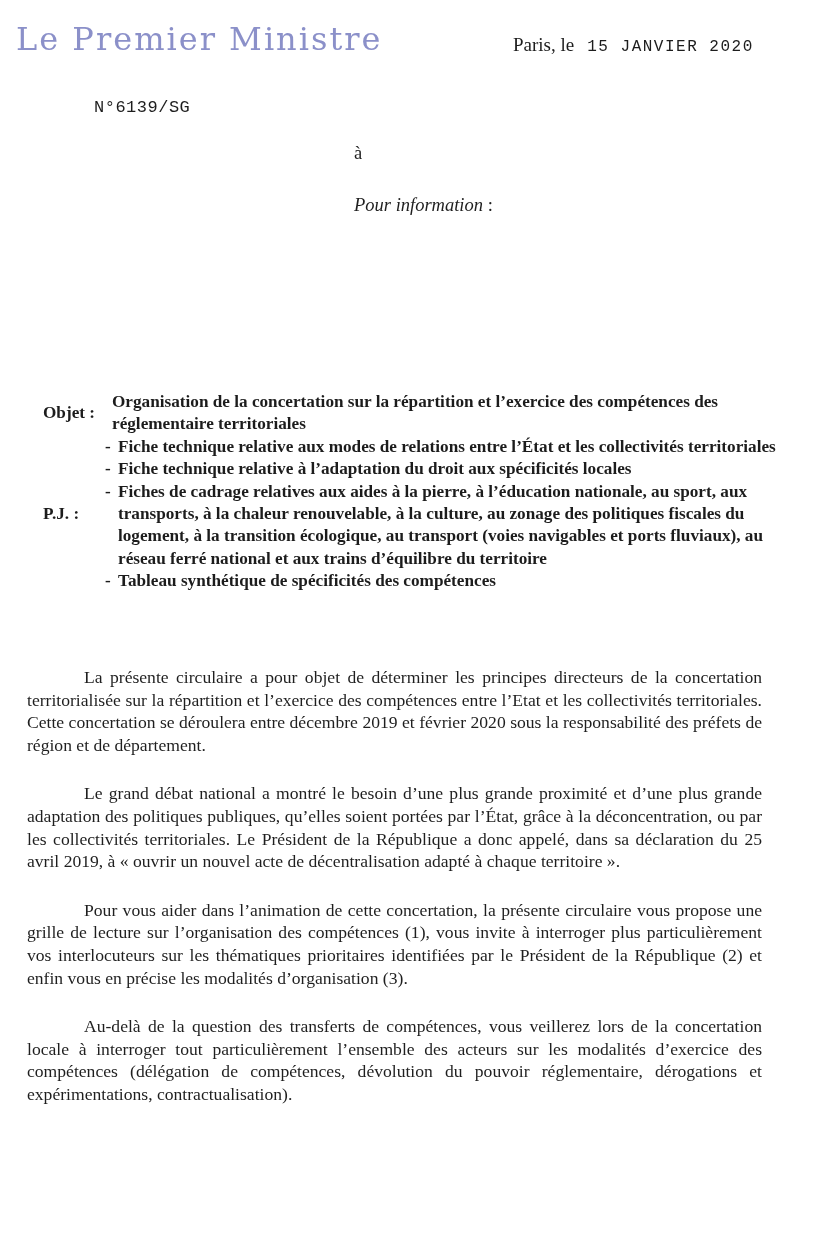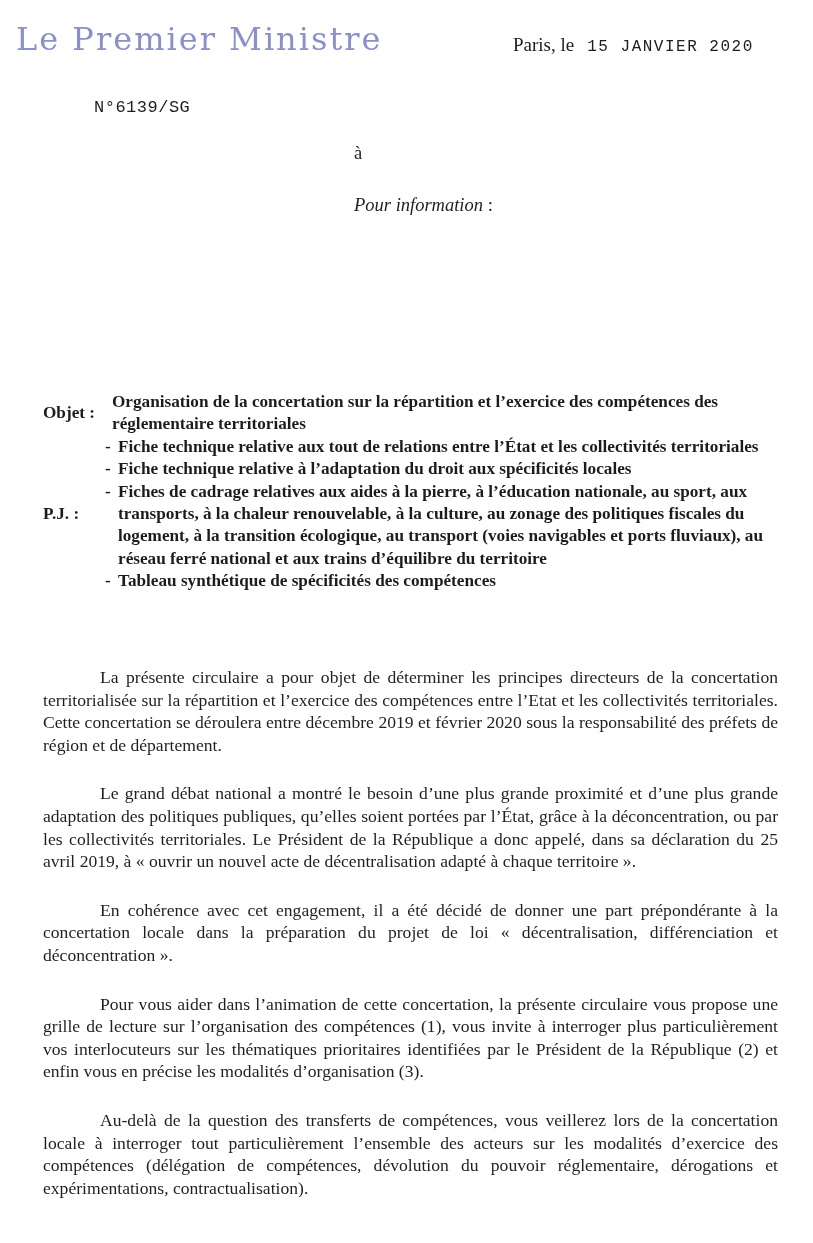--- a/index.html
+++ b/index.html
@@ -87,21 +87,21 @@
   .subject .label-pj { width: 62px; }
   .subject .objet-text { flex: 1; }
   .pj-list { flex: 1; }
   .pj-item { display: flex; align-items: flex-start; }
   .pj-item .dash { flex: none; width: 13px; }
   .pj-item .pj-text { flex: 1; }
 
   
   .bodytext {
     position: absolute;
-    left: 43px;
+    left: 27px;
     top: 666px;
     width: 735px;
     font-size: 17.6px;
     line-height: 22.6px;
     text-align: justify;
     color: #1f1f1f;
   }
   .bodytext p {
     text-indent: 57px;
     margin-bottom: 26px;
@@ -130,39 +130,38 @@
   <section class="subject">
     <div class="row">
       <span class="label label-objet">Objet :</span>
       <div class="objet-text">Organisation de la concertation sur la répartition et l’exercice des compétences des réglementaire territoriales</div>
     </div>
     <div class="row">
       <span class="label label-pj">P.J. :</span>
       <div class="pj-list">
         <div class="pj-item">
           <span class="dash">-</span>
-          <div class="pj-text">Fiche technique relative aux tout de relations entre l’État et les collectivités territoriales</div>
+          <div class="pj-text">Fiche technique relative aux modes de relations entre l’État et les collectivités territoriales</div>
         </div>
         <div class="pj-item">
           <span class="dash">-</span>
           <div class="pj-text">Fiche technique relative à l’adaptation du droit aux spécificités locales</div>
         </div>
         <div class="pj-item">
           <span class="dash">-</span>
           <div class="pj-text">Fiches de cadrage relatives aux aides à la pierre, à l’éducation nationale, au sport, aux transports, à la chaleur renouvelable, à la culture, au zonage des politiques fiscales du logement, à la transition écologique, au transport (voies navigables et ports fluviaux), au réseau ferré national et aux trains d’équilibre du territoire</div>
         </div>
         <div class="pj-item">
           <span class="dash">-</span>
           <div class="pj-text">Tableau synthétique de spécificités des compétences</div>
         </div>
       </div>
     </div>
   </section>
 
   <section class="bodytext">
     <p>La présente circulaire a pour objet de déterminer les principes directeurs de la concertation territorialisée sur la répartition et l’exercice des compétences entre l’Etat et les collectivités territoriales. Cette concertation se déroulera entre décembre 2019 et février 2020 sous la responsabilité des préfets de région et de département.</p>
     <p>Le grand débat national a montré le besoin d’une plus grande proximité et d’une plus grande adaptation des politiques publiques, qu’elles soient portées par l’État, grâce à la déconcentration, ou par les collectivités territoriales. Le Président de la République a donc appelé, dans sa déclaration du 25 avril 2019, à « ouvrir un nouvel acte de décentralisation adapté à chaque territoire ».</p>
-    <p>En cohérence avec cet engagement, il a été décidé de donner une part prépondérante à la concertation locale dans la préparation du projet de loi « décentralisation, différenciation et déconcentration ».</p>
     <p>Pour vous aider dans l’animation de cette concertation, la présente circulaire vous propose une grille de lecture sur l’organisation des compétences (1), vous invite à interroger plus particulièrement vos interlocuteurs sur les thématiques prioritaires identifiées par le Président de la République (2) et enfin vous en précise les modalités d’organisation (3).</p>
     <p>Au-delà de la question des transferts de compétences, vous veillerez lors de la concertation locale à interroger tout particulièrement l’ensemble des acteurs sur les modalités d’exercice des compétences (délégation de compétences, dévolution du pouvoir réglementaire, dérogations et expérimentations, contractualisation).</p>
   </section>
 
 </div>
 
 </body></html>

